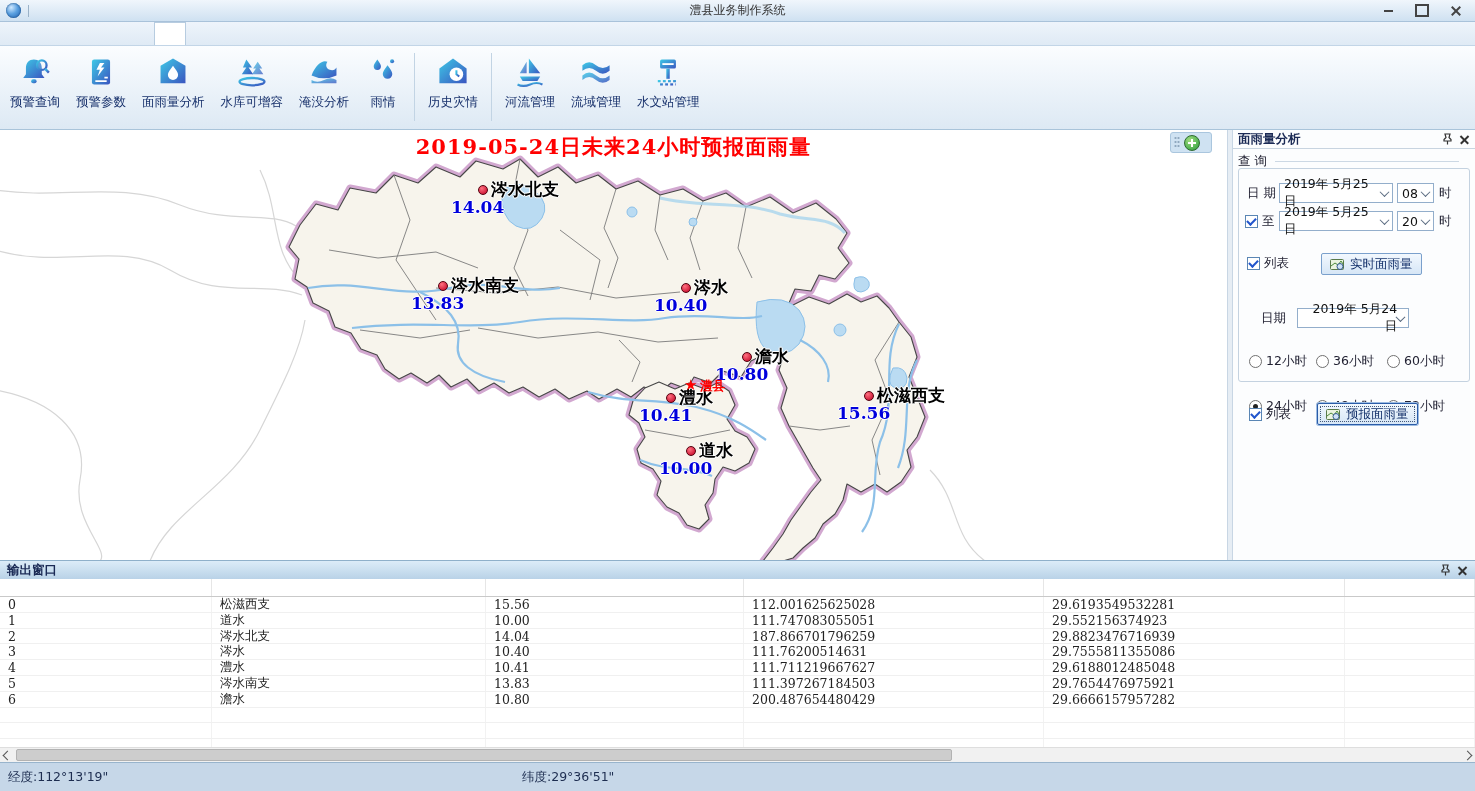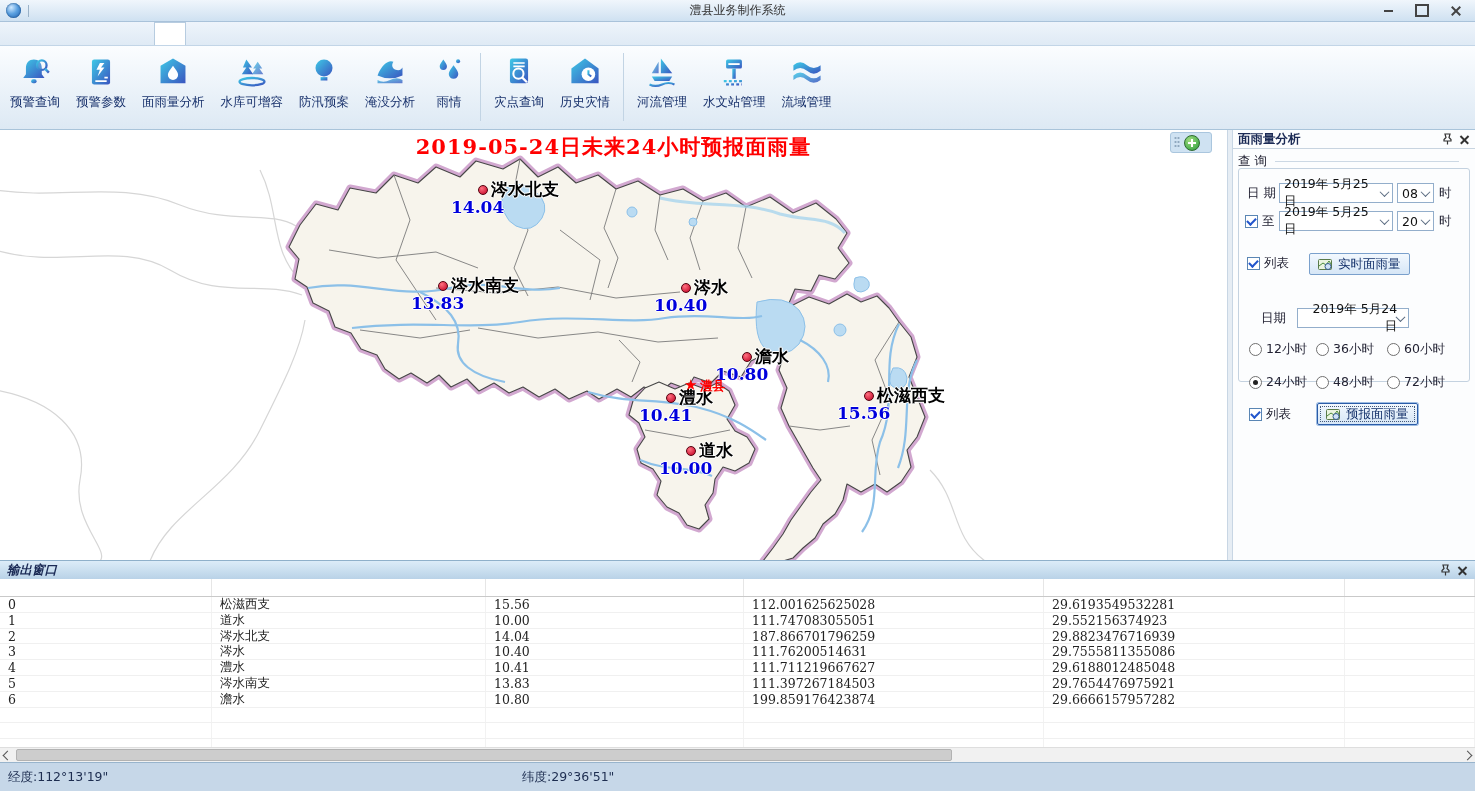--- a/index.html
+++ b/index.html
@@ -82,30 +82,30 @@
   .rp-sub { position:absolute; left:5px; right:16px; top:23px; display:flex; align-items:center; color:#223; }
   .rp-sub::after { content:''; flex:1; border-top:1px solid #ccd8e4; margin-left:8px; }
   .rp-box { position:absolute; left:5px; right:5px; top:38px; height:214px; border:1px solid #c4d2e0; border-radius:3px; }
   .rrow { position:absolute; display:flex; align-items:center; }
   .rlabel { color:#223; white-space:nowrap; }
   .combo { height:20px; background:#fff; border:1px solid #93aecb; display:flex; align-items:center; padding:0 4px; color:#111; }
   .combo .chev { margin-left:auto; width:7px; height:7px; border-right:1.5px solid #5a6b80; border-bottom:1.5px solid #5a6b80; transform:rotate(45deg) translate(-1px,-1px); }
   .cb { width:13px; height:13px; border:1px solid #5a86b4; background:#fff; display:inline-flex; align-items:center; justify-content:center; }
   .cb.checked::before { content:''; width:7px; height:4px; border-left:2px solid #2255cc; border-bottom:2px solid #2255cc; transform:rotate(-45deg) translate(1px,-1px); }
   .radio-grid { position:absolute; left:10px; right:4px; display:grid; grid-template-columns:67px 71px auto; row-gap:16px; }
-  .radio { display:flex; align-items:center; gap:4px; cursor:default; color:#223; white-space:nowrap; }
+  .radio { display:flex; align-items:center; gap:4px; cursor:default; color:#223; white-space:nowrap;margin-top:12px; }
   .rdot { width:13px; height:13px; border-radius:50%; border:1px solid #707070; background:#fff; position:relative; }
   .radio.selected .rdot::before { content:''; position:absolute; left:3px; top:3px; width:5px; height:5px; border-radius:50%; background:#222; }
   .btn { height:22px; display:inline-flex; align-items:center; gap:5px; padding:0 8px;
     background:linear-gradient(#f2f8fe,#d6e6f6); border:1px solid #7aa0cc; border-radius:2px; color:#13306a; cursor:pointer; white-space:nowrap; }
   .btn.focused { border:1px solid #2a5ca8; box-shadow:0 0 0 1px #9dbce2; outline:1px dotted #44597a; outline-offset:-4px; }
 
   
   .output { position:absolute; left:0; top:560px; width:1475px; height:202px; background:#fff; border-top:1px solid #8fb0ca; }
-  .out-header { height:18px; background:linear-gradient(#dcecf8,#b9d2e7); display:flex; align-items:center; padding:0 7px;font-style:italic; }
+  .out-header { height:18px; background:linear-gradient(#dcecf8,#b9d2e7); display:flex; align-items:center; padding:0 7px; }
   .out-title { font-weight:bold; color:#1b2a55; }
   .ftable { position:absolute; left:0; top:18px; right:0; height:169px; overflow:hidden;
     font-family:"DejaVu Serif","Liberation Serif",serif; font-size:12.5px; }
   .thead,.trow { display:grid; grid-template-columns:212px 274px 258px 300px 301px 1fr; align-items:center; }
   .thead { height:18px; border-bottom:1px solid #c9c9c9; color:#222; }
   .thead > div { padding-left:8px; border-right:1px solid #e6e6e6; height:100%; display:flex; align-items:center; }
   .trow { height:15.8px; border-bottom:1px solid #f0f0f0; }
   .trow > div { padding-left:8px; border-right:1px solid #f2f2f2; height:100%; display:flex; align-items:center; white-space:nowrap; overflow:hidden; }
   .hscroll { position:absolute; left:0; right:0; bottom:0; height:15px; background:#f1f1f1; border-top:1px solid #dedede; }
   .hs-arrow { position:absolute; top:0; width:15px; height:14px; display:flex; align-items:center; justify-content:center; }
@@ -207,61 +207,40 @@
             <path d="M10 4l5 7h-3l4 6H6l4-6H7z" fill="url(#tg)"></path>
             <path d="M20 6l4 6h-2.5l3.5 5H15l3.5-5H16z" fill="url(#tg)" opacity=".75"></path>
             <ellipse cx="15" cy="23.5" rx="11" ry="3.2" fill="none" stroke="url(#tg)" stroke-width="2"></ellipse>
           </svg>
         </span>
         <span class="tlbl">水库可增容</span>
       </div>
       <div class="tool">
         <span class="ticon">
           <svg viewBox="0 0 30 30">
-            <circle cx="15" cy="11.5" r="7.5" fill="url(#tg)"></circle>
-            <path d="M12 19.5h6v3h-6z" fill="url(#tg)"></path>
-            <path d="M12.5 24.5h5" stroke="url(#tg)" stroke-width="1.6"></path>
-          </svg>
-        </span>
-        <span class="tlbl">防汛预案</span>
-      </div>
-      <div class="tool">
-        <span class="ticon">
-          <svg viewBox="0 0 30 30">
             <path d="M4 18c4-10 10-14 14-12-2 3-1 6 2 7 3 1 5 0 6-2v7a26 26 0 0 1-22 0z" fill="url(#tg)"></path>
             <path d="M4 22q5 3 11 0 6-3 11 0v3H4z" fill="url(#tg)" opacity=".8"></path>
           </svg>
         </span>
         <span class="tlbl">淹没分析</span>
       </div>
       <div class="tool">
         <span class="ticon">
           <svg viewBox="0 0 30 30">
             <path d="M10 4c-2 3-3.2 4.4-3.2 6a3.2 3.2 0 0 0 6.4 0C13.2 8.4 12 7 10 4z" fill="url(#tg)"></path>
             <path d="M19 9c-2.6 3.6-4.2 5.6-4.2 7.8a4.2 4.2 0 0 0 8.4 0C23.2 14.6 21.6 12.6 19 9z" fill="url(#tg)"></path>
             <circle cx="23" cy="5.5" r="1.8" fill="url(#tg)"></circle>
           </svg>
         </span>
         <span class="tlbl">雨情</span>
       </div>
     </div>
   <div class="tb-sep"></div>
   <div class="tgroup">
 
-  <div class="tool">
-        <span class="ticon">
-          <svg viewBox="0 0 30 30">
-            <rect x="7" y="3" width="16" height="22" rx="2" fill="url(#tg)"></rect>
-            <path d="M10 7h10M10 10h10" stroke="#fff" stroke-width="1.4"></path>
-            <circle cx="14.5" cy="16.5" r="4.5" fill="none" stroke="#fff" stroke-width="1.8"></circle>
-            <path d="M17.5 19.5l4.5 4.5" stroke="#fff" stroke-width="2"></path>
-          </svg>
-        </span>
-        <span class="tlbl">灾点查询</span>
-      </div>
       <div class="tool">
         <span class="ticon">
           <svg viewBox="0 0 30 30">
             <path d="M15 3L27 12v13H3V12z" fill="url(#tg)"></path>
             <circle cx="18" cy="17" r="6" fill="#fff"></circle>
             <path d="M18 13.5v3.5l2.5 2" stroke="url(#tg)" stroke-width="1.8" fill="none"></path>
           </svg>
         </span>
         <span class="tlbl">历史灾情</span>
       </div>
@@ -276,36 +255,36 @@
             <path d="M12 6v10H6z" fill="url(#tg)" opacity=".8"></path>
             <path d="M6 19h18l-2.5 4h-13z" fill="url(#tg)"></path>
             <path d="M4 26q5 2.5 11 0 6-2.5 11 0" stroke="url(#tg)" stroke-width="1.8" fill="none"></path>
           </svg>
         </span>
         <span class="tlbl">河流管理</span>
       </div>
       <div class="tool">
         <span class="ticon">
           <svg viewBox="0 0 30 30">
+            <path d="M3 9q6-5 12 0t12 0v5q-6 5-12 0t-12 0z" fill="url(#tg)"></path>
+            <path d="M3 18q6-5 12 0t12 0v4q-6 5-12 0t-12 0z" fill="url(#tg)" opacity=".85"></path>
+          </svg>
+        </span>
+        <span class="tlbl">流域管理</span>
+      </div>
+      <div class="tool">
+        <span class="ticon">
+          <svg viewBox="0 0 30 30">
             <rect x="8" y="4" width="14" height="8" rx="1.5" fill="url(#tg)"></rect>
             <path d="M10 8h10" stroke="#fff" stroke-width="1.6"></path>
             <rect x="13.5" y="12" width="3" height="9" fill="url(#tg)"></rect>
             <path d="M6 23h18M8 26h14" stroke="url(#tg)" stroke-width="2" stroke-dasharray="2.5 2"></path>
           </svg>
         </span>
         <span class="tlbl">水文站管理</span>
-      </div>
-      <div class="tool">
-        <span class="ticon">
-          <svg viewBox="0 0 30 30">
-            <path d="M3 9q6-5 12 0t12 0v5q-6 5-12 0t-12 0z" fill="url(#tg)"></path>
-            <path d="M3 18q6-5 12 0t12 0v4q-6 5-12 0t-12 0z" fill="url(#tg)" opacity=".85"></path>
-          </svg>
-        </span>
-        <span class="tlbl">流域管理</span>
       </div>
     </div>
 </div>
 
 <div class="map">
   <svg class="geo" width="1227" height="430" viewBox="0 0 1227 430">
 
     <g fill="none" stroke="#d6d6d6" stroke-width="1.2">
       <path d="M-5,120 C60,140 120,110 170,140 C220,170 260,150 302,165"></path>
       <path d="M-5,260 C50,270 90,300 80,350 C72,392 110,420 100,431"></path>
@@ -487,21 +466,21 @@
         <span class="chev"></span>
     </div>
     <div class="rrow" style="left:200px; top:44px;">
       <span class="rlabel">时</span>
     </div>
 
     <div class="rrow" style="left:8px; top:86px; gap:4px;">
       <span class="cb checked"></span>
       <span class="rlabel">列表</span>
     </div>
-    <div class="rrow btn" style="left:70px; top:84px;">
+    <div class="rrow btn" style="left:82px; top:84px;">
       <svg width="15" height="13" viewBox="0 0 15 13">
           <rect x="0.5" y="1.5" width="13" height="10" rx="1" fill="#eaf4e0" stroke="#5a7a4a"></rect>
           <path d="M1 8l4-3 3 2 3-4 2 3" stroke="#4a8a3a" fill="none"></path>
           <circle cx="10" cy="8.5" r="3" fill="#cfe2f8" stroke="#335a8a"></circle>
         </svg>
       <span>实时面雨量</span>
     </div>
 
     <div class="rrow" style="left:22px; top:141px;">
       <span class="rlabel">日期</span>
@@ -623,21 +602,21 @@
           <div>涔水南支</div>
           <div>13.83</div>
           <div>111.397267184503</div>
           <div>29.7654476975921</div>
           <div></div>
         </div>
         <div class="trow">
           <div>6</div>
           <div>澹水</div>
           <div>10.80</div>
-          <div>199.859176423874</div>
+          <div>200.487654480429</div>
           <div>29.6666157957282</div>
           <div></div>
         </div>
         <div class="trow">
           <div></div>
           <div></div>
           <div></div>
           <div></div>
           <div></div>
           <div></div>

